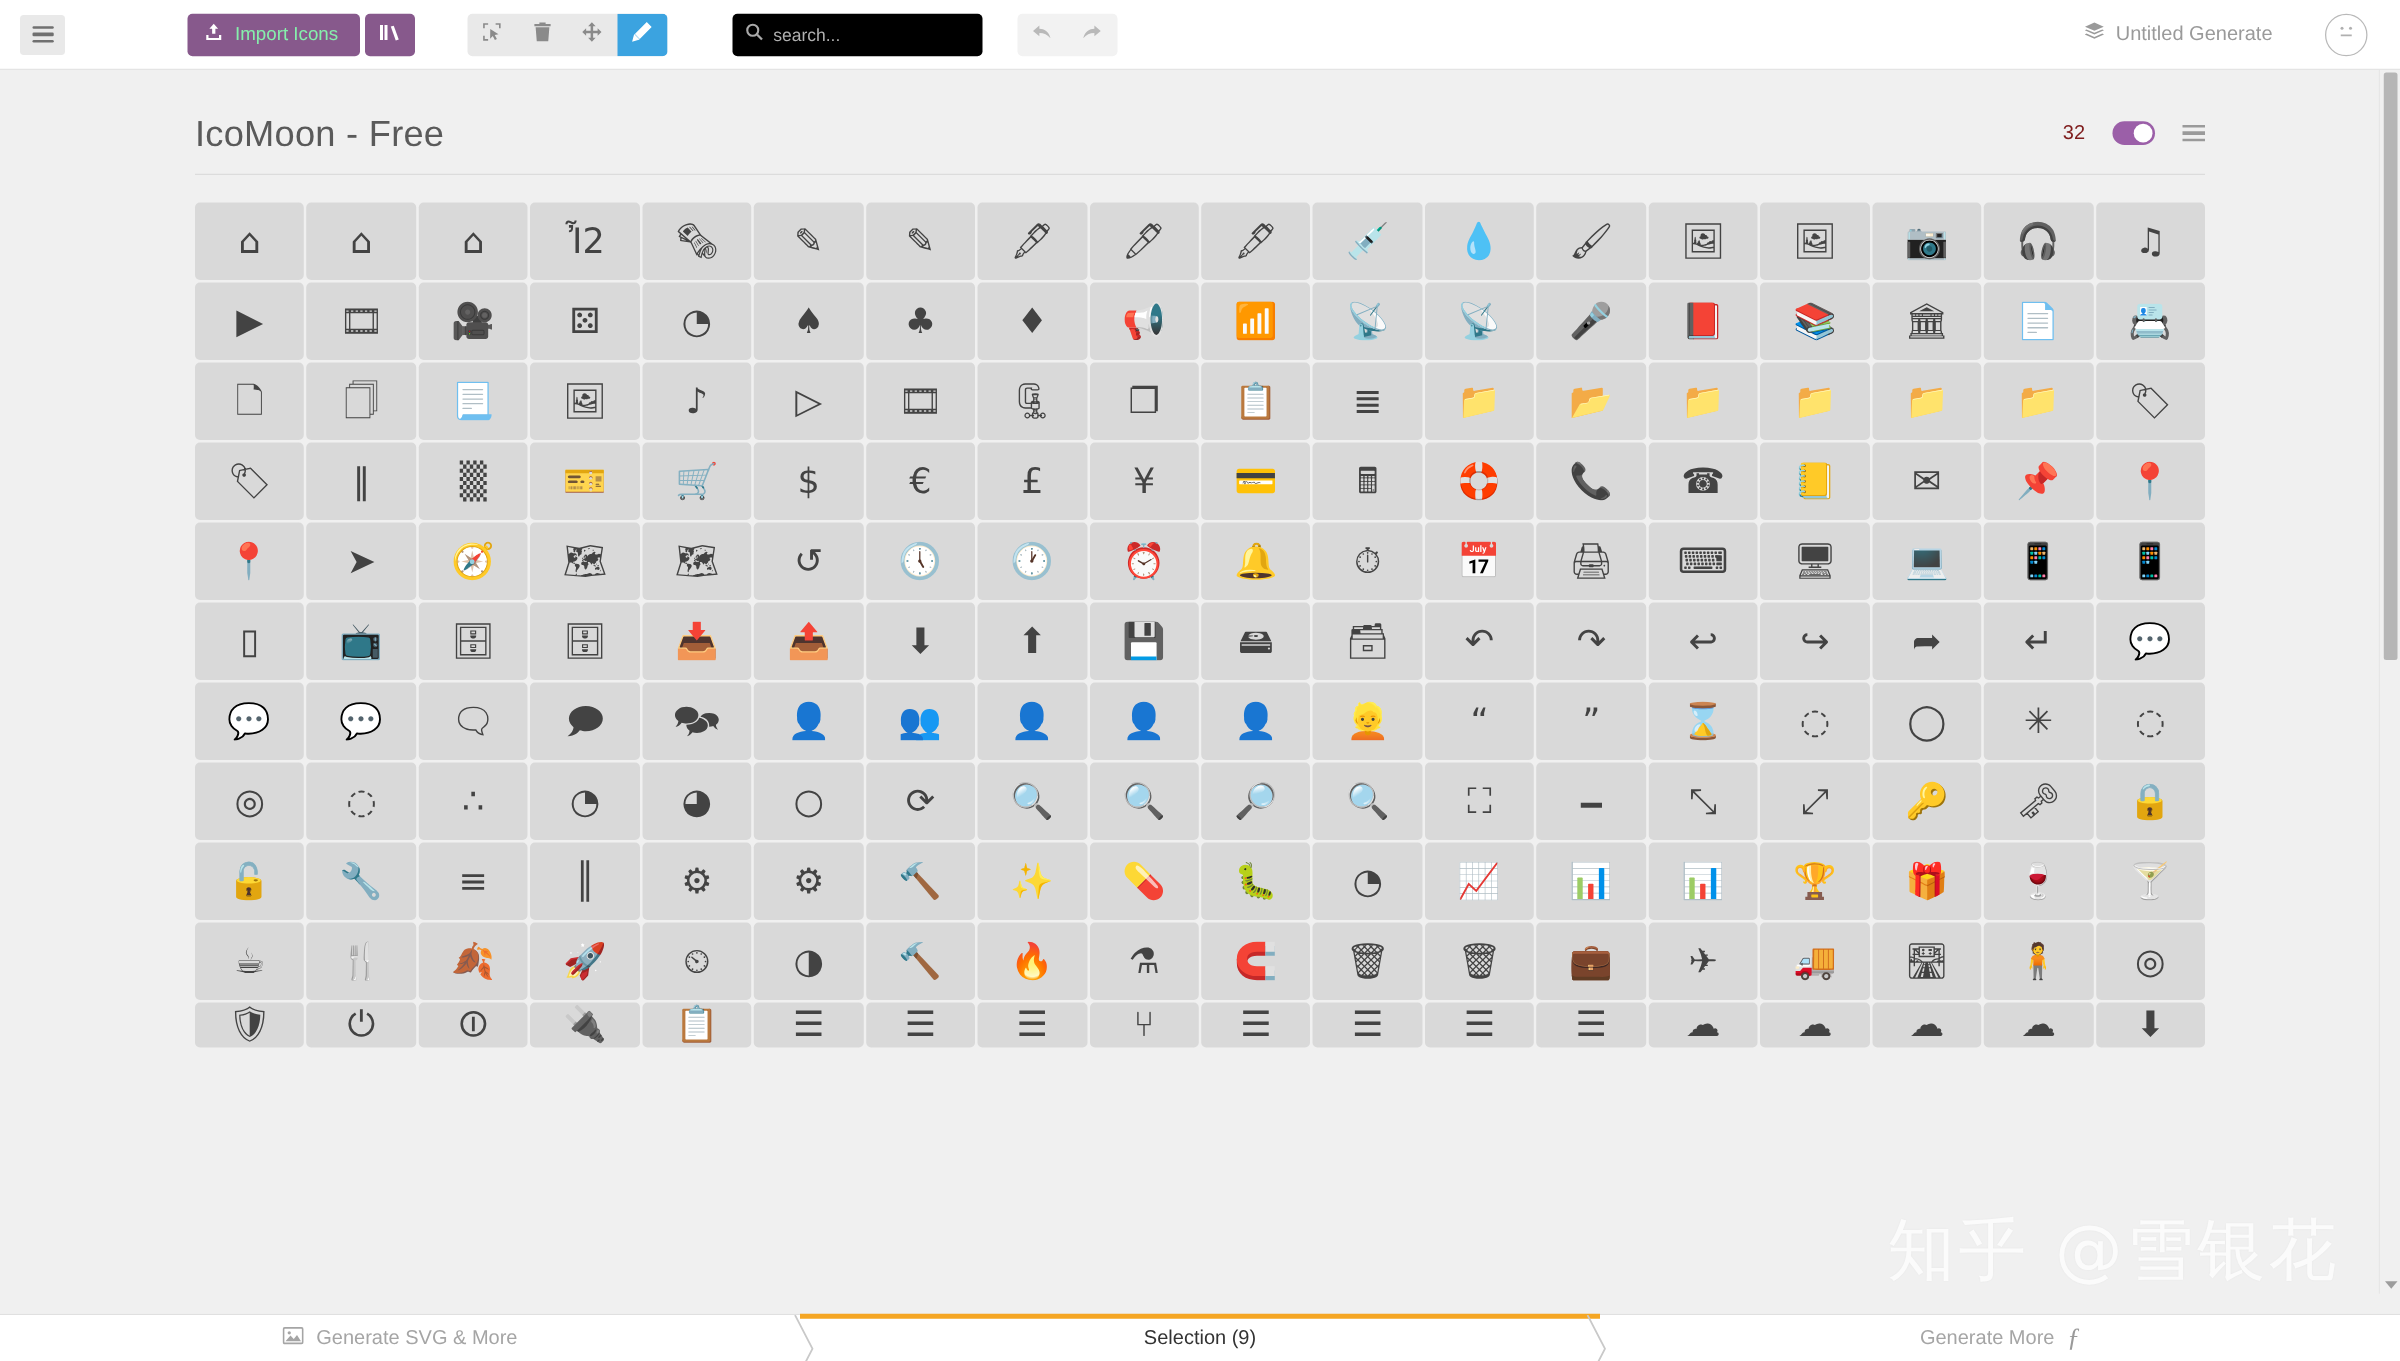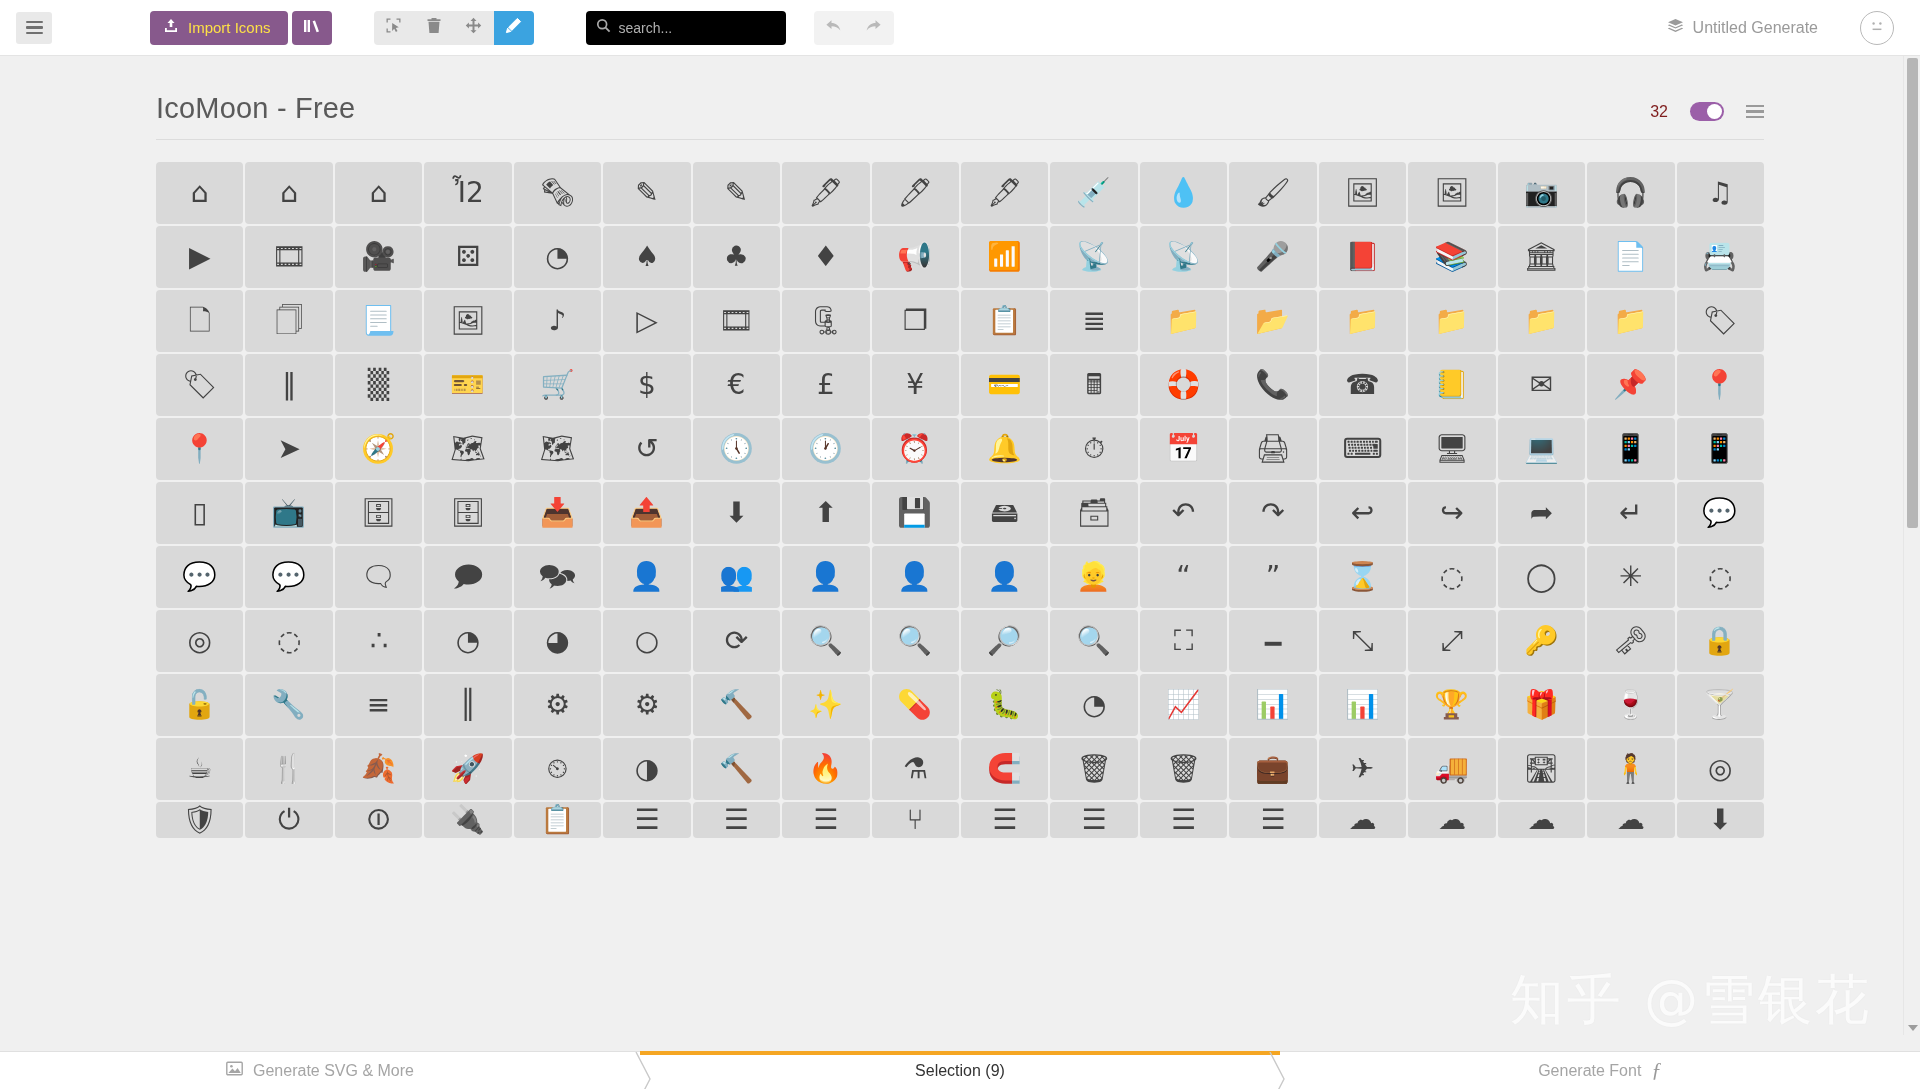--- a/index.html
+++ b/index.html
@@ -30,21 +30,21 @@
   }
   .hamburger-btn i {
     display: block; width: 17px; height: 2.5px;
     background: #707070; border-radius: 1px;
   }
 
   .toolgroup { display: flex; align-items: center; }
 
   #import-group { margin-left: 98px; display: flex; gap: 4px; }
   .btn-purple {
-    background: #87598c; color: #fde047;
+    background: #87598c; color: #86efac;
     height: 34px; border-radius: 4px;
     display: flex; align-items: center; justify-content: center;
     cursor: pointer; border: none;
     font-size: 15px; font-family: "Liberation Sans", sans-serif;
   }
   #btn-import { padding: 0 17px 0 13px; gap: 9px; }
   #btn-library { width: 40px; }
 
   #edit-tools {
     margin-left: 42px;
@@ -97,21 +97,21 @@
 
   
   #main {
     position: absolute; top: 56px; left: 0;
     width: 1920px; height: 979px;
     background: #f0f0f0;
     overflow: hidden;
   }
   #set-header {
     margin: 36px 156px 0 156px;
-    display: flex; align-items: flex-end;
+    display: flex; 
     justify-content: space-between;
     padding-bottom: 14px;
     border-bottom: 1px solid #dcdcdc;
   }
   #set-title {
     font-size: 29px; font-weight: 400;
     color: #5a5a5a; letter-spacing: 0.2px;
   }
   #set-controls { display: flex; align-items: center; gap: 22px; padding-bottom: 4px; }
   #grid-size { font-size: 16px; color: #7f1d1d; }
@@ -960,16 +960,16 @@
     </span>
     <span>Selection (9)</span>
     <span class="chevron" style="right:-14px">
       <svg width="28" height="54" viewBox="0 0 28 54">
           <path d="M4 0 L18 27 L4 54" fill="none" stroke="#c9c9c9" stroke-width="1.4"></path>
         </svg>
     </span>
   </div>
 
   <div class="bottom-tab">
-    <span>Generate Font</span>
+    <span>Generate More</span>
     <span style="font-family:'Liberation Serif',serif;font-style:italic;font-size:21px;color:#9a9a9a;">ƒ</span>
   </div>
 </div>
 
 </body></html>

